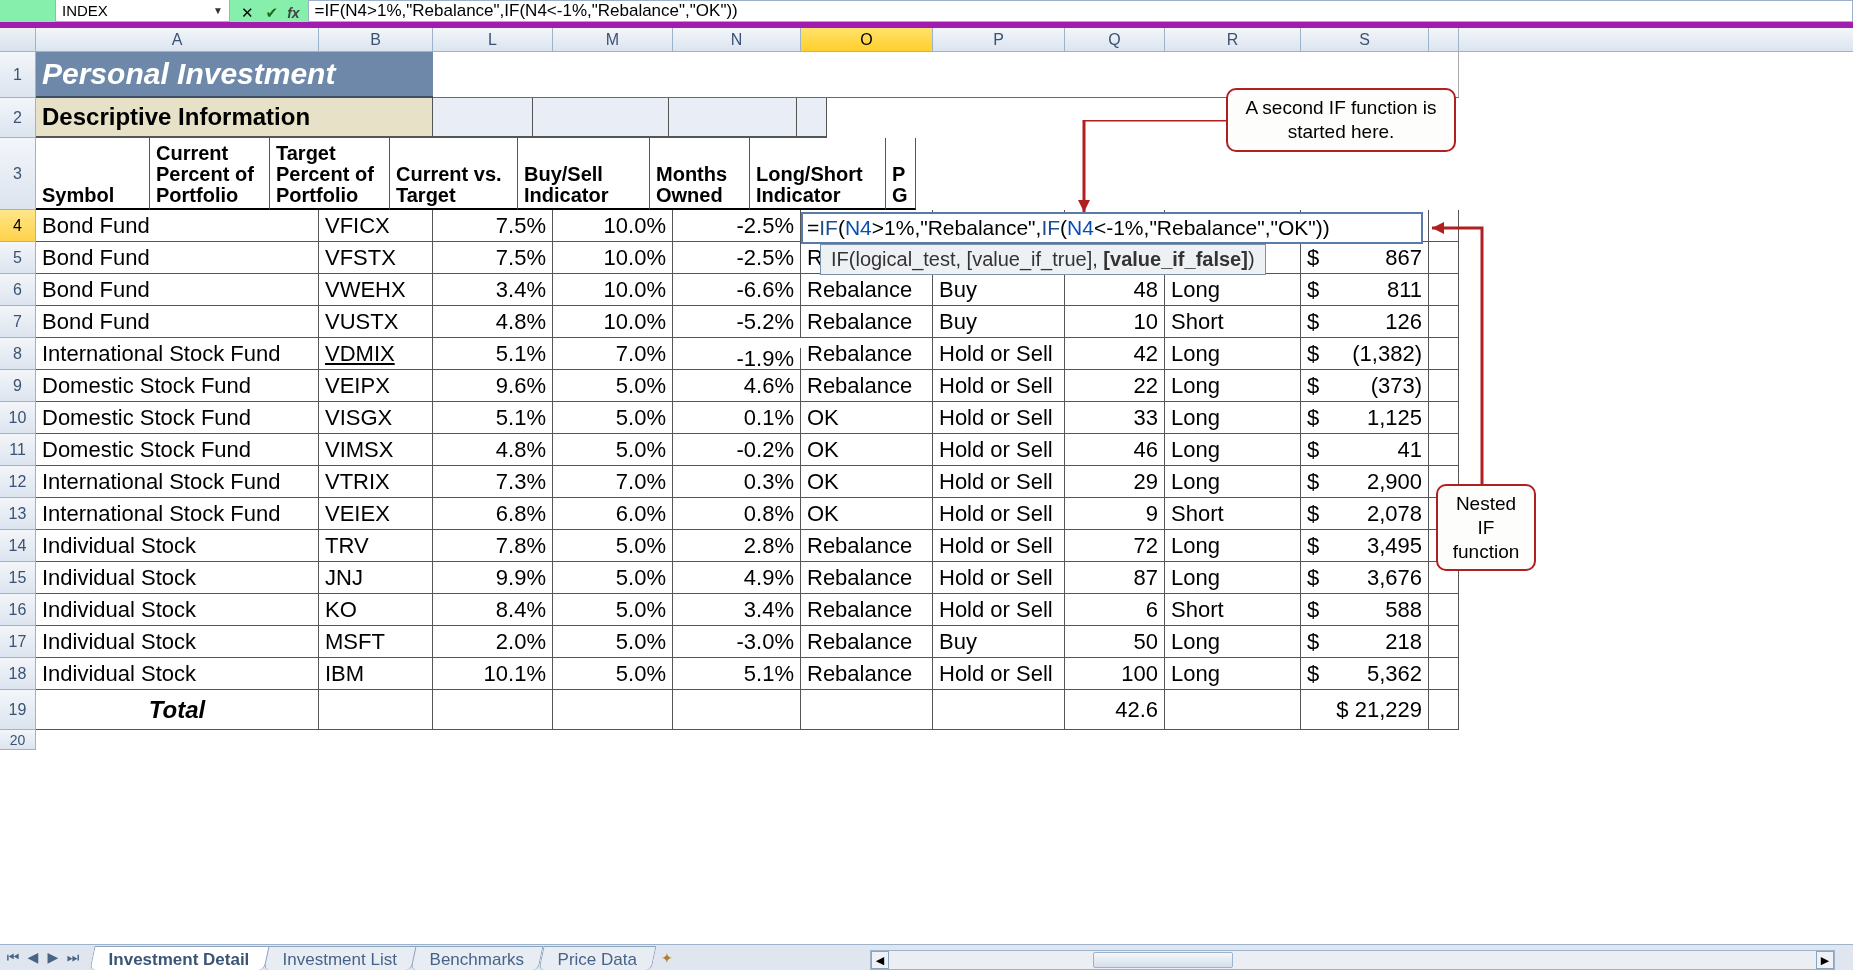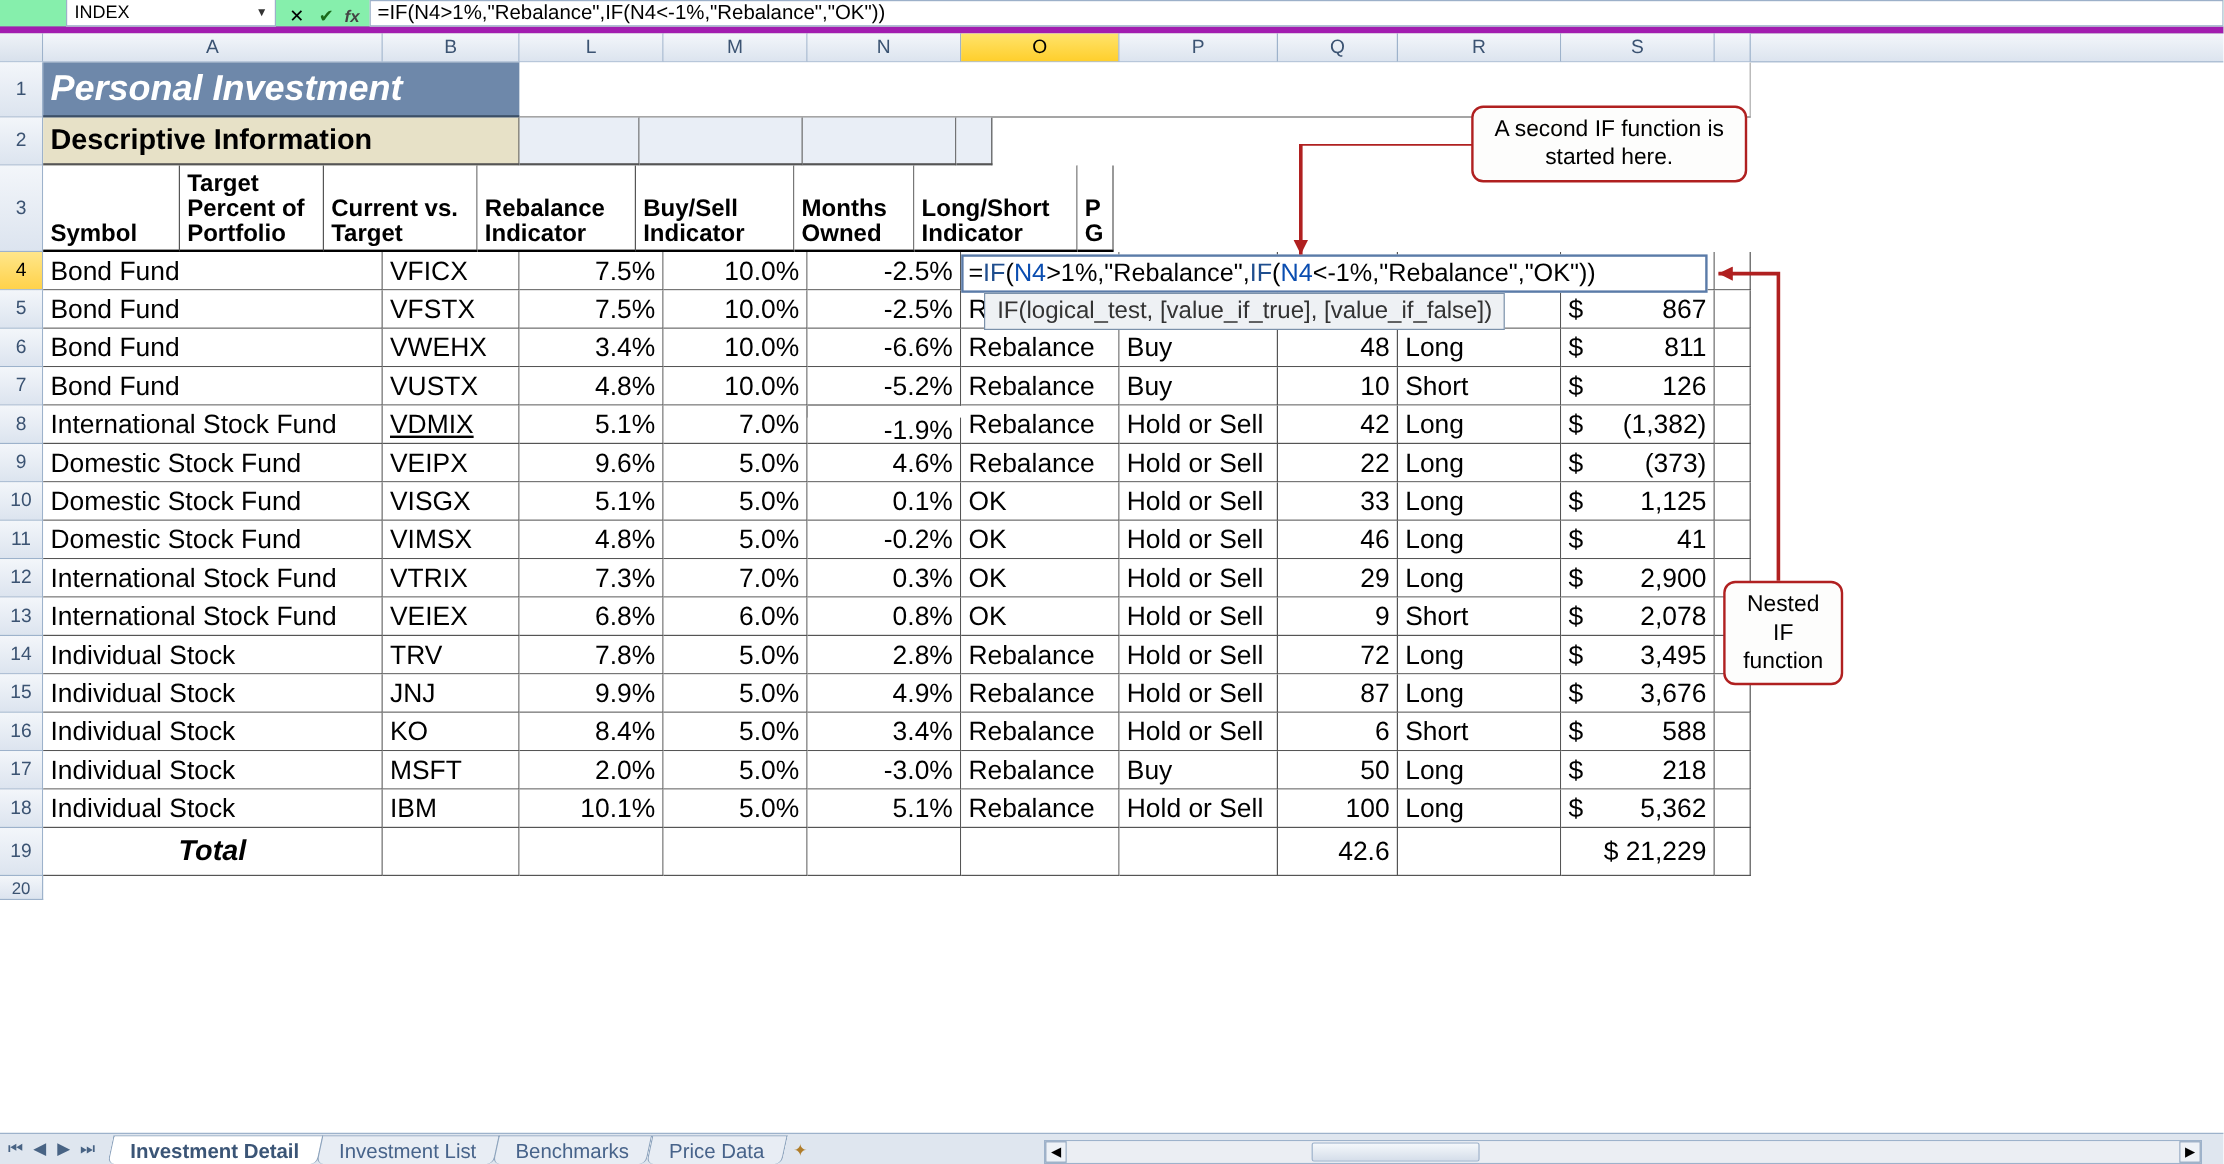--- a/index.html
+++ b/index.html
@@ -149,21 +149,21 @@
 .formula-overlay .kw { color: #1e4d8e; }
 .tooltip-if {
   position: absolute;
   background: #eef1f4;
   border: 1px solid #7b91aa;
   font-size: 20px;
   padding: 3px 10px;
   z-index: 6;
   color: #333;
 }
-.tooltip-if .bold { font-weight: normal; }
+.tooltip-if .bold { font-weight: bold; }
 .callout {
   position: absolute;
   background: #fdfdfc;
   border: 2px solid #b02020;
   border-radius: 10px;
   padding: 6px 14px;
   font-size: 19px;
   text-align: center;
   z-index: 10;
   line-height: 1.25;
@@ -256,23 +256,23 @@
     <div class="cell" style="width:397px">Descriptive Information</div>
     <div class="cell pop" style="width:100px"></div>
     <div class="cell pop" style="width:136px"></div>
     <div class="cell pop" style="width:128px"></div>
     <div class="cell pop" style="width:30px"></div>
   </div>
 
   <div class="row tall3 hdr-row">
     <div class="row-h">3</div>
     <div class="cell" style="width:114px">Symbol</div>
+    <div class="cell" style="width:120px">Current Percent of Portfolio</div>
     <div class="cell" style="width:120px">Target Percent of Portfolio</div>
     <div class="cell" style="width:128px">Current vs. Target</div>
-    <div class="cell" style="width:132px">Rebalance Indicator</div>
     <div class="cell" style="width:132px">Buy/Sell Indicator</div>
     <div class="cell" style="width:100px">Months Owned</div>
     <div class="cell" style="width:136px">Long/Short Indicator</div>
     <div class="cell" style="width:30px">P G</div>
   </div>
 
   <div id="data-rows">
       <div class="row data-row">
         <div class="row-h active">4</div>
         <div class="cell" style="width: 283px;">Bond Fund</div>

